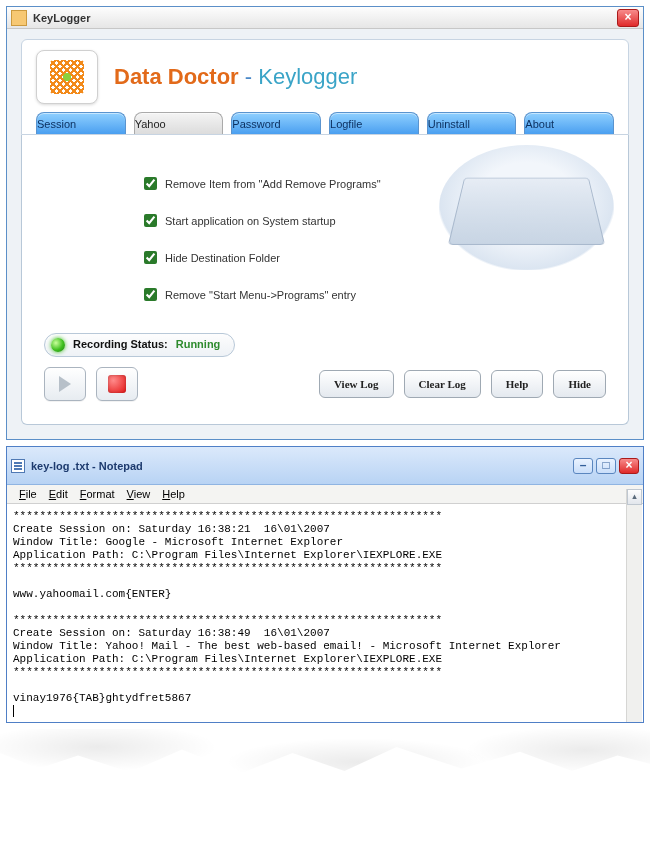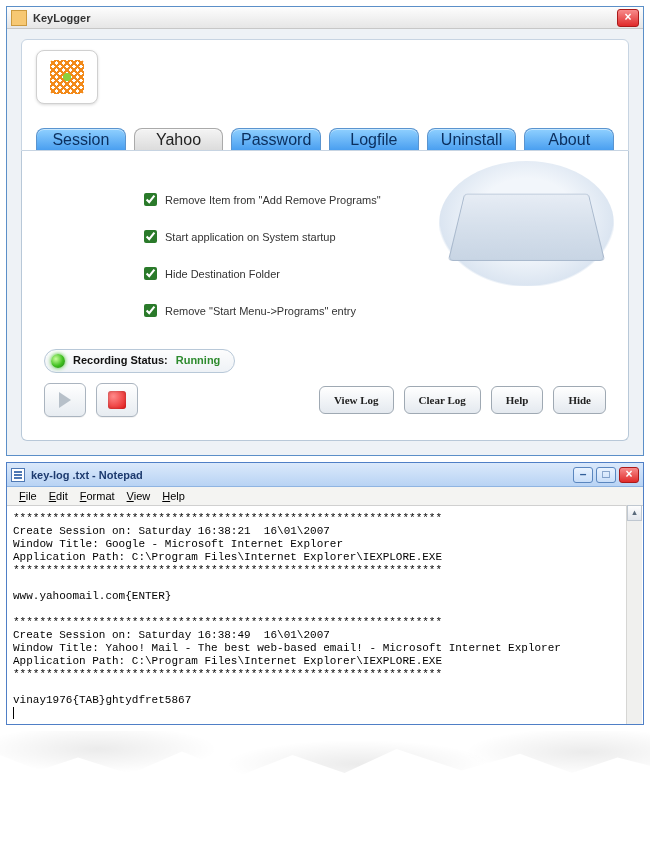--- a/index.html
+++ b/index.html
@@ -84,30 +84,28 @@
 
   .tabs {
     display: flex;
     gap: 8px;
     margin-top: -2px;
   }
   .tab {
     flex: 1;
     height: 22px;
     line-height: 22px;
-    text-align: center;
     border-radius: 8px 8px 0 0;
     color: #0b2f5e;
-    font-size: 16px;
+    font-size: 11px;
     cursor: pointer;
     background: linear-gradient(#8fd0ff, #4a9ff0);
     border: 1px solid #5a94cf;
     border-bottom: none;
     box-shadow: inset 0 1px 0 rgba(255,255,255,.5);
-    margin-top: 16px;
   }
   .tab.active {
     background: linear-gradient(#f4f4f4, #dcdcdc);
     border-color: #aaa;
     color: #222;
   }
 
   .content-pane {
     background: #fff;
     border: 1px solid #b8c8d8;
@@ -209,21 +207,21 @@
   }
 
   
   .winB {
     border: 1px solid #4f7fc6;
     margin: 6px;
     background: #fff;
     position: relative;
   }
   .winB-titlebar {
-    height: 24px;
+    height: 38px;
     background: linear-gradient(#dbe9fb,#b8d3f4);
     border-bottom: 1px solid #8fb4e2;
     display: flex; align-items: center;
     padding: 0 4px;
   }
   .winB-titlebar .np-icon {
     width: 14px; height: 14px;
     background: #fff; border: 1px solid #4f79b4;
     margin-right: 6px;
     position: relative;
@@ -303,20 +301,23 @@
       <span>×</span>
     </div>
   </div>
 
   <div class="winA-body">
 
     <div class="brand-panel">
       <div class="brand-row">
         <div class="logo-box">
           <div class="logo-grid"></div>
+        </div>
+        <div class="brand-title">
+          <span>Data Doctor</span><span class="dash"> - </span><span class="brand-sub">Keylogger</span>
         </div>
       </div>
 
       <div class="tabs" id="tabs-row">
           <div class="tab">Session</div>
           <div class="tab active">Yahoo</div>
           <div class="tab">Password</div>
           <div class="tab">Logfile</div>
           <div class="tab">Uninstall</div>
           <div class="tab">About</div>

